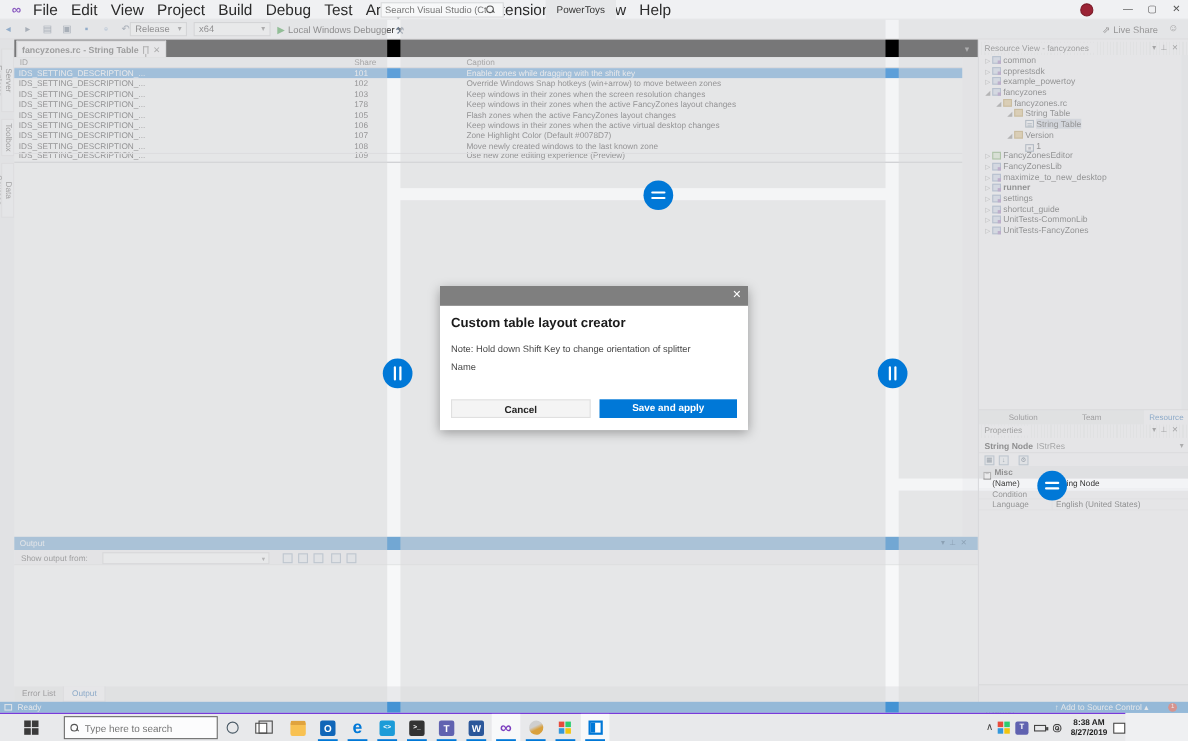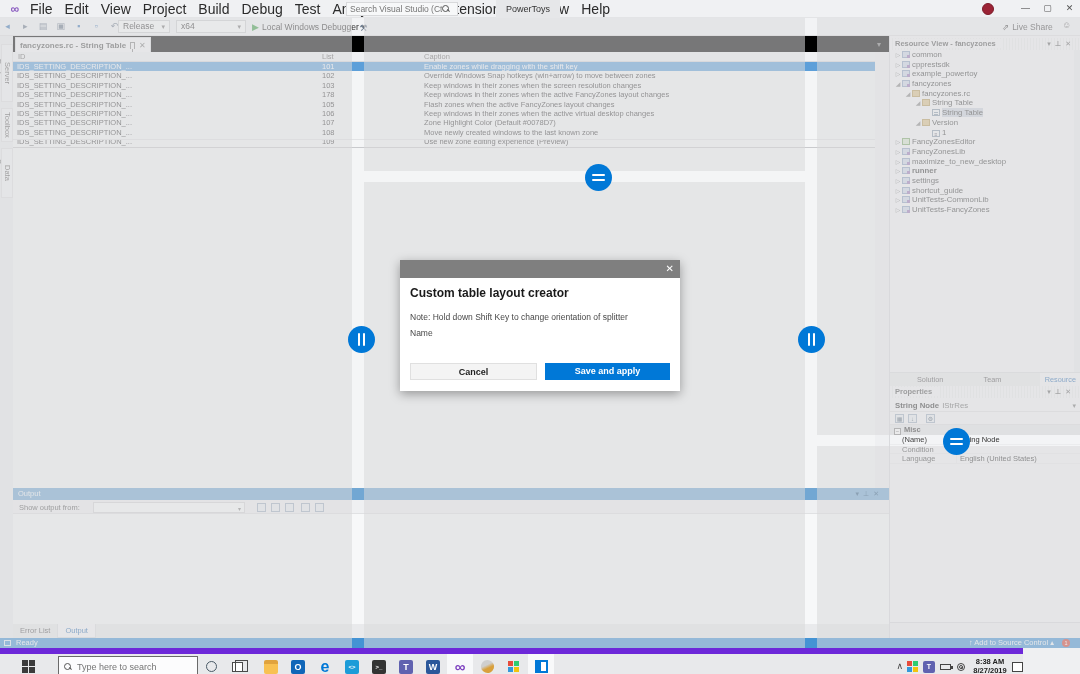--- a/index.html
+++ b/index.html
@@ -62,21 +62,21 @@
   #output-combo .car { float:right; color:#888; font-size:6px; margin:2px 3px 0 0; }
   .out-ico { position:absolute; top:3px; width:9px; height:9px; border:1px solid #9fb0c0; background:#e8edf2; }
   #output-body { left:0; top:26px; width:876px; height:110px; background:#f7f8f9; }
   #bottom-tabs { left:0; top:136px; width:876px; height:14px; background:#e9eaec; display:flex; }
   .btab { height:14px; line-height:13px; font-size:7.5px; padding:0 7px; color:#555; }
   .btab.active { background:#f6f7f8; color:#2f6fb2; border:1px solid #dcdde0; border-top:0; }
 
   
   #rightpanel { left:889px; top:36px; width:191px; height:602px; background:#f3f4f6; border-left:1px solid #d9dadd; z-index:1; }
   .panel-title { position:absolute; left:0; width:191px; height:12px; font-size:7.5px; color:#555; line-height:12px; padding-left:5px;
-    background:repeating-linear-gradient(90deg,#f3f4f6 0 2px,#e9eaec 2px 3px);font-weight:bold; }
+    background:repeating-linear-gradient(90deg,#f3f4f6 0 2px,#e9eaec 2px 3px); }
   .panel-title .lbl { background:#f3f4f6; padding-right:6px; }
   .panel-title .ttl-btns { position:absolute; right:6px; top:0; color:#666; font-size:7px; letter-spacing:4px; }
   #rv-tree { position:absolute; left:0; top:14px; width:185px; }
   .titem { position:relative; height:9.7px; font-size:7.8px; color:#3c3c3c; line-height:9.7px; white-space:nowrap; }
   .titem .glyph { display:inline-block; width:8px; color:#888; font-size:6px; text-align:center; }
   .titem .ic { display:inline-block; width:8px; height:7px; margin-right:2px; vertical-align:-1px; position:relative; }
   .titem.sel-t .lab { background:#ccd3dd; }
   .titem.bold .lab { font-weight:bold; }
   .i-proj { background:#cfd8e8; border:1px solid #8fa3c0; }
   .i-proj:after { content:""; position:absolute; right:-1px; bottom:-1px; width:3px; height:3px; background:#9b7bb8; }
@@ -103,21 +103,21 @@
   .prow .k { position:absolute; left:12px; color:#444; }
   .prow .v { position:absolute; left:70px; color:#333; }
   .prow .vline { position:absolute; left:66px; top:0; width:1px; height:9.5px; background:#ebecee; }
   #props-desc { position:absolute; left:0; top:236px; width:191px; height:52px; background:#eff0f2; border-top:1px solid #d9dadd; }
   #props-desc .dn { position:absolute; left:6px; top:18px; font-size:7.8px; font-weight:bold; color:#555; }
 
   
   #statusbar { left:0; top:638px; width:1080px; height:10px; background:#4493d4; color:#f2f7fb; font-size:7.5px; line-height:10px; z-index:1; }
   #sb-icon { position:absolute; left:4px; top:2px; width:7px; height:6px; border:1px solid #dcebf7; }
   #sb-ready { position:absolute; left:16px; }
-  #sb-right { position:absolute; right:26px; }
+  #sb-right { position:absolute; right:36px; }
   #sb-badge { position:absolute; right:10px; top:1px; width:8px; height:8px; border-radius:50%; background:#d23f31; color:#fff; font-size:5.5px; text-align:center; line-height:8px; }
 
   
   .zone { position:absolute; background:rgba(216,217,219,0.55); z-index:2; }
   .fz-handle { position:absolute; width:27px; height:27px; border-radius:50%; background:#0078d7; z-index:3; }
   .fz-handle .bar { position:absolute; background:#fff; border-radius:1px; }
   .fz-handle.h .bar1 { left:7px; top:10px; width:13px; height:2.5px; }
   .fz-handle.h .bar2 { left:7px; top:15px; width:13px; height:2.5px; }
   .fz-handle.v .bar1 { left:10px; top:7px; width:2.5px; height:13px; }
   .fz-handle.v .bar2 { left:15px; top:7px; width:2.5px; height:13px; }
@@ -127,21 +127,21 @@
   #fz-dialog-titlebar { position:absolute; left:0; top:0; width:280px; height:18px; background:#7f7f7f; }
   #fz-dialog-close { position:absolute; right:6px; top:3px; color:#fff; font-size:10px; }
   #fz-dialog-title { position:absolute; left:10px; top:26px; font-size:12px; font-weight:bold; color:#1a1a1a; }
   #fz-dialog-note { position:absolute; left:10px; top:52px; font-size:8.5px; color:#484848; }
   #fz-name-label { position:absolute; left:10px; top:68px; font-size:8.5px; color:#484848; }
   #fz-name-input { position:absolute; left:10px; top:78px; width:260px; height:16px; border:1px solid #b5b5b5; font-size:9.5px; color:#333; padding:0 4px; font-family:inherit; outline:none; }
   #fz-cancel { position:absolute; left:10px; top:103px; width:127px; height:17px; background:#f4f4f4; border:1px solid #e0e0e0; font-size:9px; font-weight:bold; color:#222; text-align:center; line-height:16px; }
   #fz-save { position:absolute; left:145px; top:103px; width:125px; height:17px; background:#0078d7; font-size:9px; font-weight:bold; color:#fff; text-align:center; line-height:17px; }
 
   
-  #taskbar { left:0; top:648px; width:1023px; height:26px; background:#e8e9eb; border-top:6px solid #6d28d9; z-index:5; }
+  #taskbar { left:0; top:648px; width:1023px; height:26px; background:#e8e9eb; border-top:1px solid #6d28d9; z-index:5; }
   #start-button { position:absolute; left:22px; top:6px; width:14px; height:14px; display:grid; grid-template-columns:6px 6px; grid-template-rows:6px 6px; gap:1px; }
   #start-button div { background:#3b3b3b; }
   #tb-search { position:absolute; left:58px; top:2px; width:140px; height:21px; background:#fcfcfd; border:1px solid #6a6a6a; display:flex; align-items:center; padding:0 5px; gap:5px; }
   #tb-search input { border:0; outline:0; background:transparent; font-size:9px; color:#555; width:110px; font-family:inherit; }
   .mag { width:8px; height:8px; position:relative; }
   .mag:before { content:""; position:absolute; left:0; top:0; width:5px; height:5px; border:1px solid #555; border-radius:50%; }
   .mag:after { content:""; position:absolute; left:5px; top:5px; width:3px; height:1px; background:#555; transform:rotate(45deg); }
   #cortana-icon { position:absolute; left:206px; top:7px; width:11px; height:11px; border:1.5px solid #4a5a66; border-radius:50%; }
   #taskview-icon { position:absolute; left:232px; top:8px; width:11px; height:10px; border:1px solid #4a4a4a; background:#fff; }
   #taskview-icon:after { content:""; position:absolute; left:2px; top:-3px; width:11px; height:10px; border:1px solid #4a4a4a; }
@@ -225,21 +225,21 @@
   <div class="abs" id="tabbar">
     <div id="doc-tab">
       <span>fancyzones.rc - String Table</span>
       <span class="pin-icon"></span>
       <span id="tab-close">✕</span>
     </div>
     <span id="doclist-chevron">▾</span>
   </div>
   <div class="abs" id="grid-head">
     <span class="gh" style="left:5px">ID</span>
-    <span class="gh" style="left:309px">List</span>
+    <span class="gh" style="left:309px">Share</span>
     <span class="gh" style="left:411px">Caption</span>
   </div>
   <div class="abs" id="grid-rows">
       <div class="trow sel">
         <span class="c-id">IDS_SETTING_DESCRIPTION_...</span>
         <span class="c-val">101</span>
         <span class="c-cap">Enable zones while dragging with the shift key</span>
       </div>
       <div class="trow">
         <span class="c-id">IDS_SETTING_DESCRIPTION_...</span>

